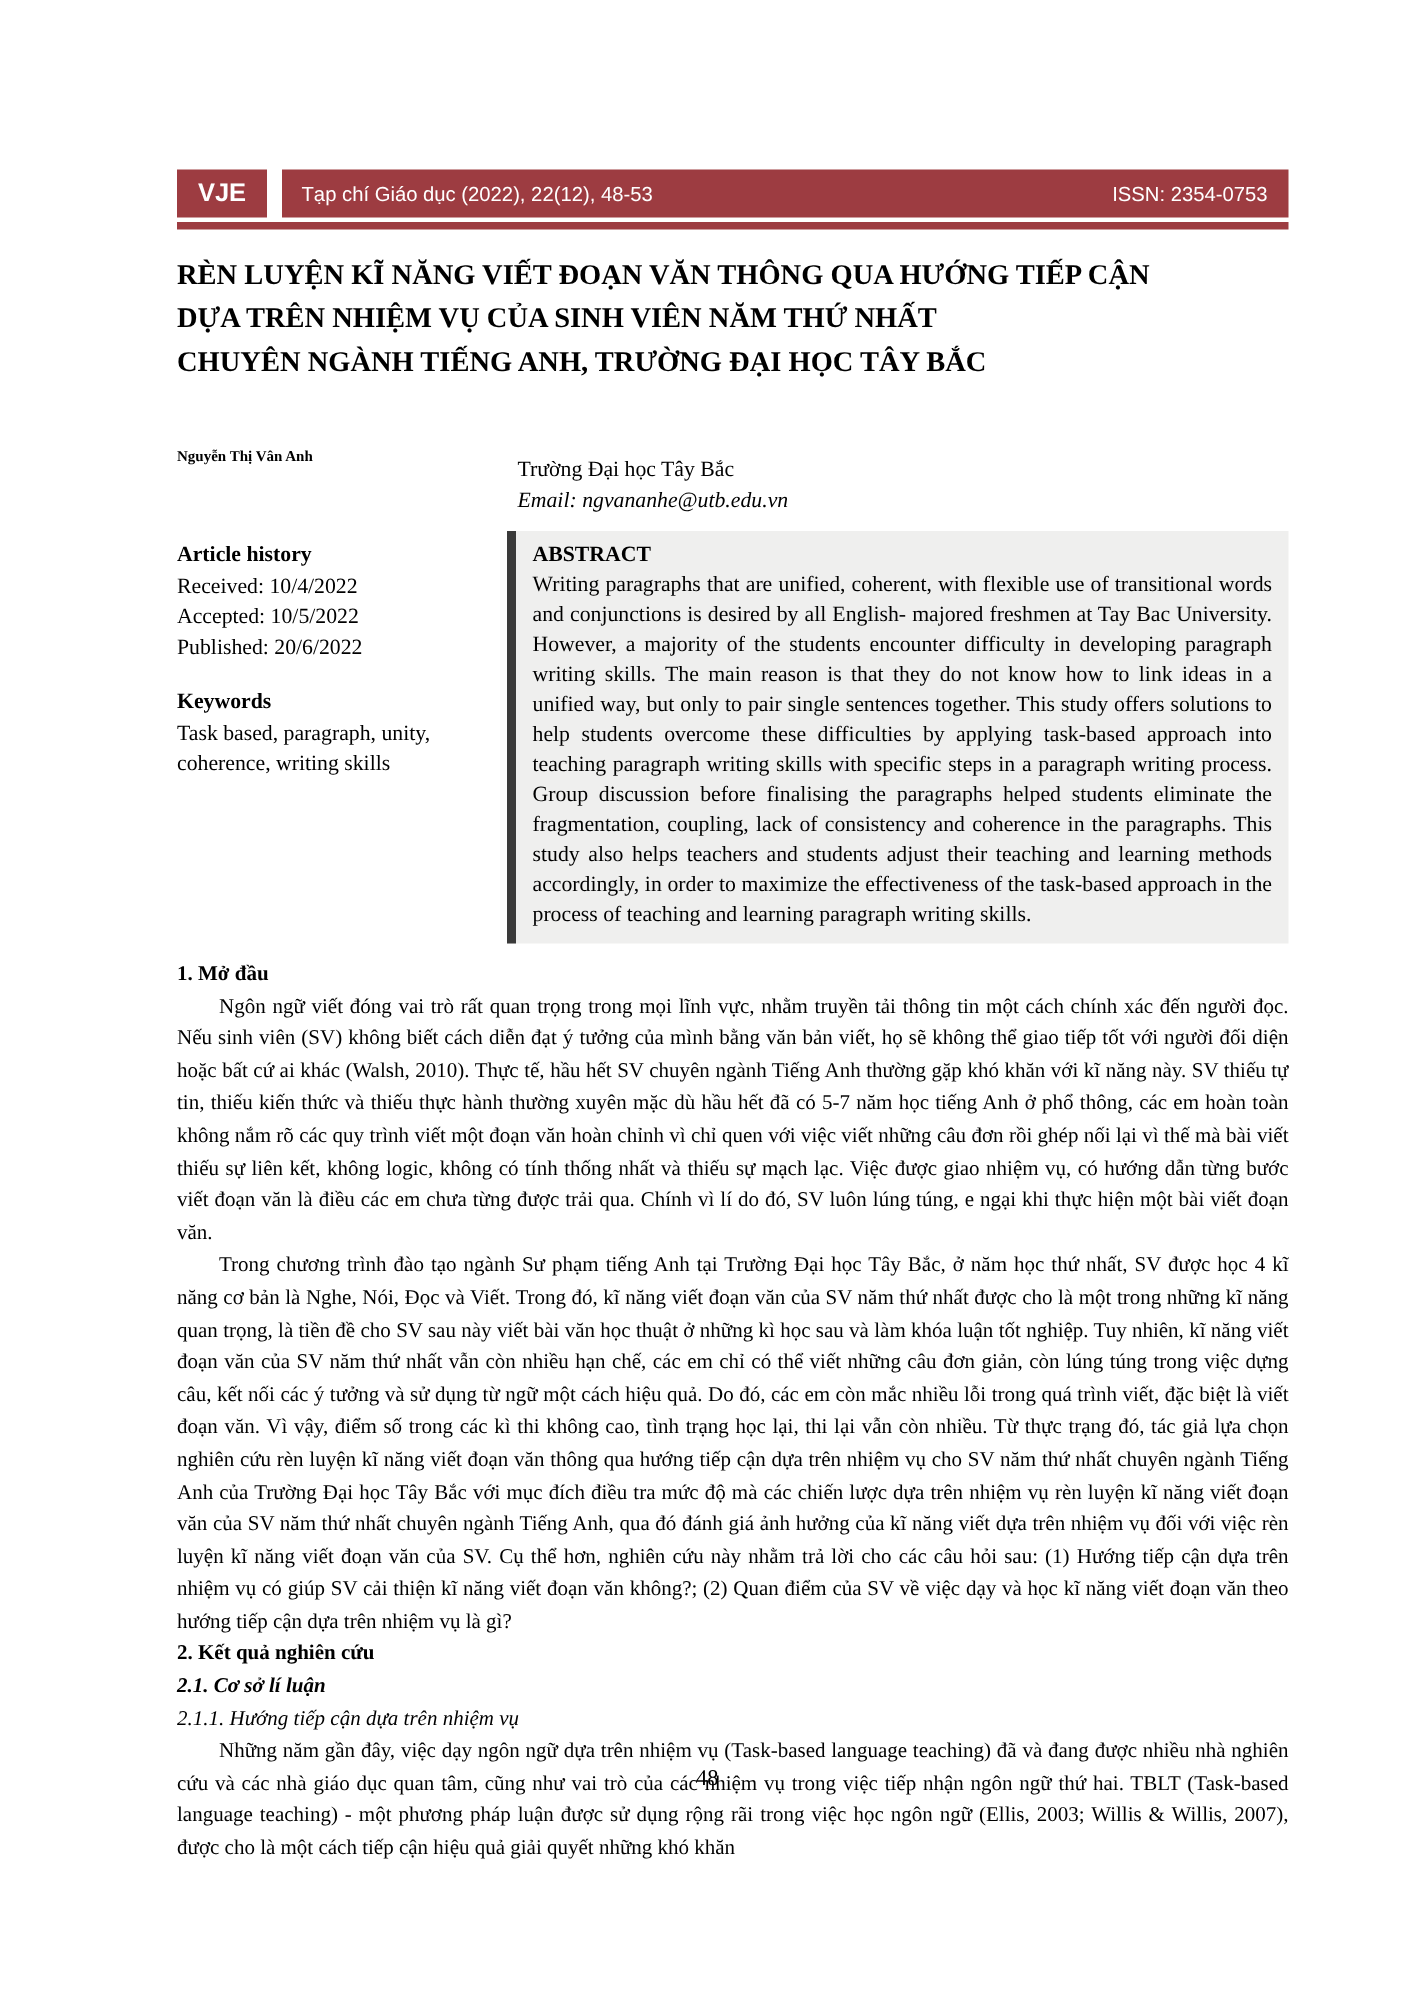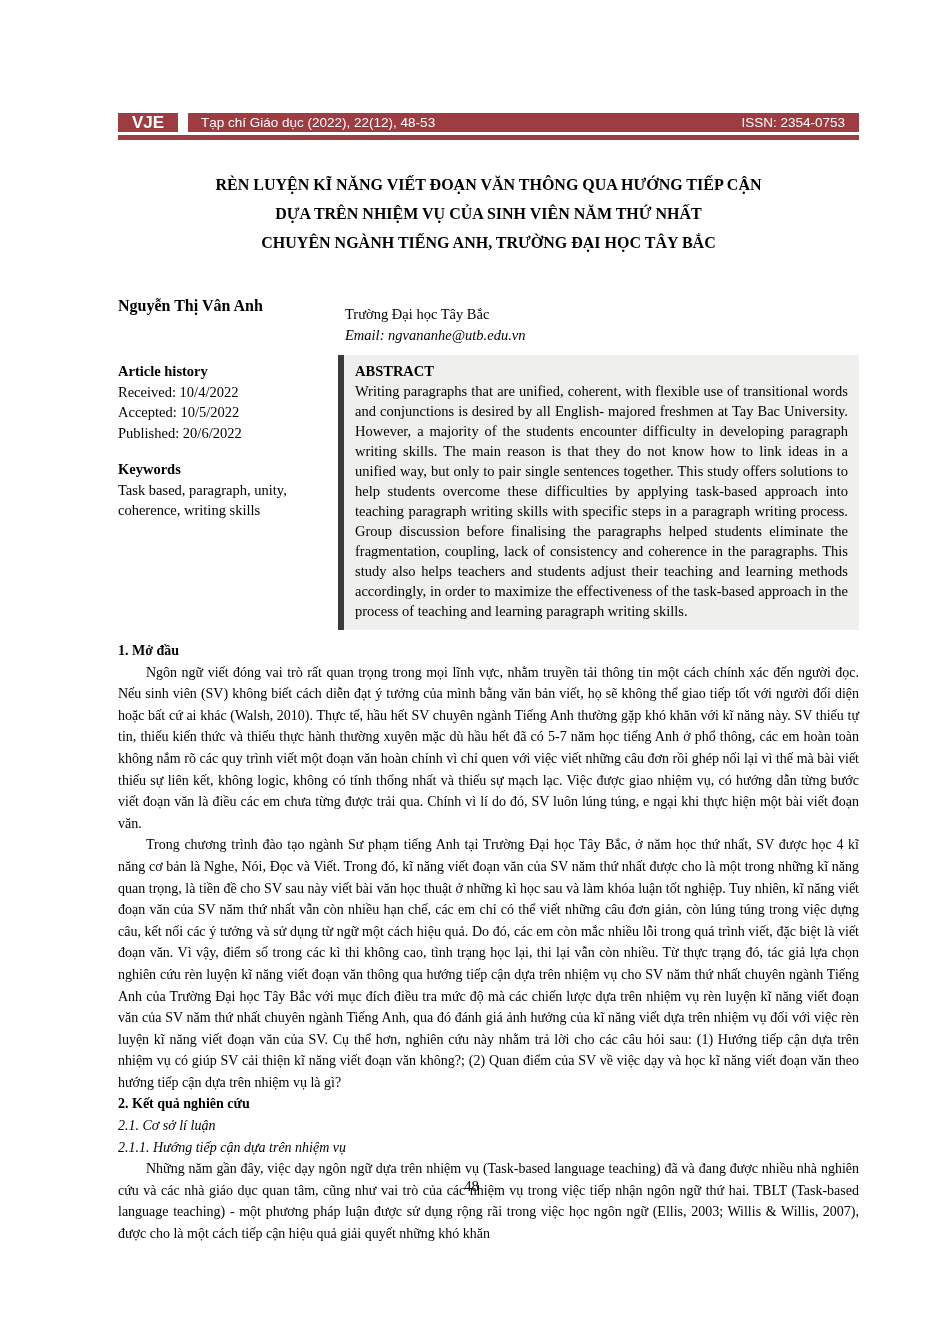--- a/index.html
+++ b/index.html
@@ -16,21 +16,21 @@
   .content {
     position: absolute;
     left: 118px;
     top: 113px;
     width: 741px;
   }
   
   .header-row {
     display: flex;
     align-items: stretch;
-    height: 19px;
+    height: 32px;
   }
   .logo-box {
     width: 60px;
     background: var(--maroon);
     color: #ffffff;
     font-family: "Liberation Sans", sans-serif;
     font-weight: bold;
     font-size: 17px;
     display: flex;
     align-items: center;
@@ -50,34 +50,33 @@
     padding: 0 14px 0 13px;
     gap: 47px;
   }
   .header-rule {
     margin-top: 3px;
     height: 5px;
     background: var(--maroon);
   }
   
   .title {
-    margin-top: 30px;
-    text-align: center;
+    margin-top: 16px;
     font-weight: bold;
-    font-size: 16px;
+    font-size: 19px;
     line-height: 29px;
   }
   
   .author-row {
     margin-top: 8px;
     display: grid;
     grid-template-columns: 227px 1fr;
     align-items: center;
   }
-  .author-name { font-weight: bold; font-size: 16px; }
+  .author-name { font-weight: bold; font-size: 10px; }
   .author-right { font-size: 14.5px; line-height: 21px; margin-top: 39px; }
   .author-email { font-style: italic; }
   
   .meta-grid {
     margin-top: 9px;
     display: grid;
     grid-template-columns: 220px 1fr;
   }
   .meta-left {
     font-size: 14.5px;
@@ -98,21 +97,21 @@
   }
   .abstract-title { font-weight: bold; }
   
   .body-text {
     margin-top: 10px;
     font-size: 14px;
     line-height: 21.6px;
     text-align: justify;
   }
   .h-bold { font-weight: bold; }
-  .h-bolditalic { font-weight: normal; font-style: italic; }
+  .h-bolditalic { font-weight: bold; font-style: italic; }
   .h-italic { font-style: italic; }
   .body-text p { text-indent: 28px; }
   
   .page-number {
     position: absolute;
     top: 1178px;
     left: 0;
     width: 943px;
     text-align: center;
     font-size: 15px;

